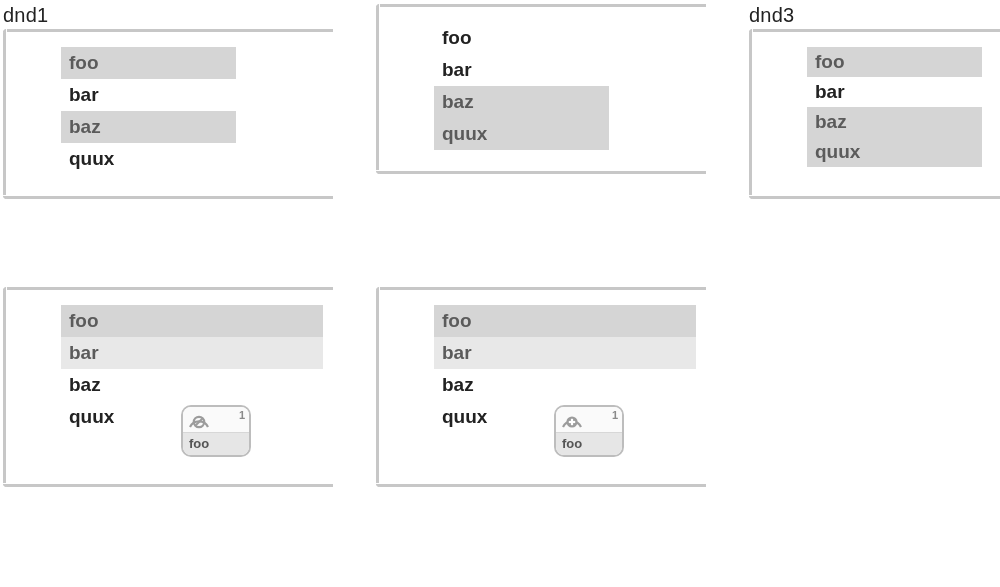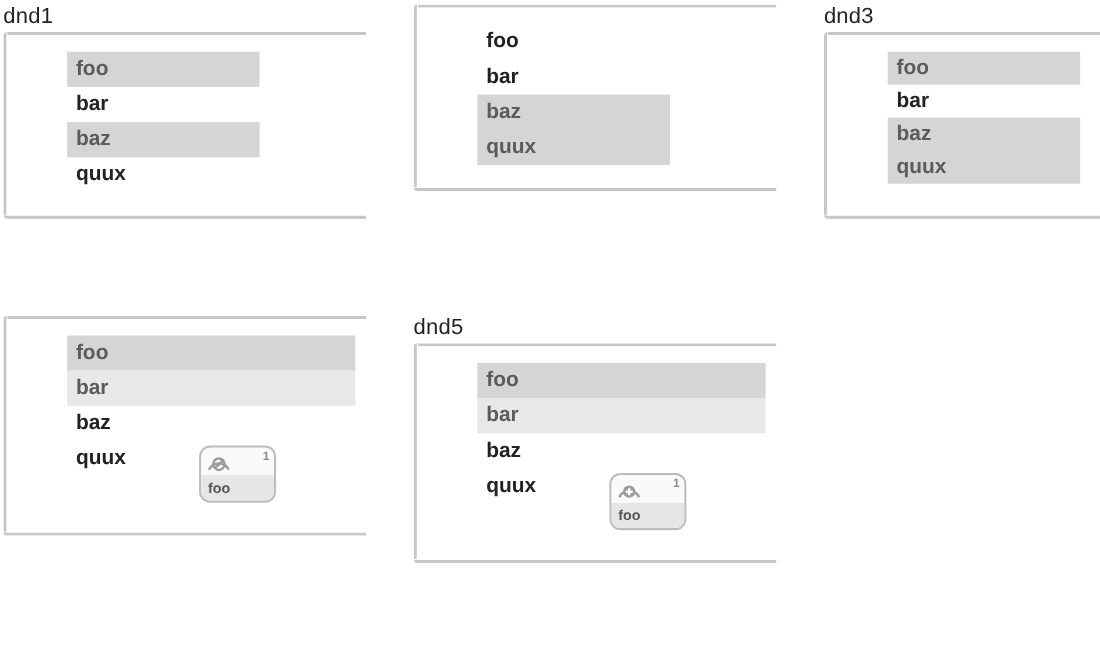--- a/index.html
+++ b/index.html
@@ -218,21 +218,20 @@
           </svg>
         </span>
         <span class="count">1</span>
       </div>
       <div class="db-bottom">foo</div>
     </div>
   </div>
 </div>
 
 <div class="cell p5">
-  <div class="cell-title">dnd5</div>
   <div class="panel">
     <span class="left-rule"></span>
     <div class="itemlist">
       <div class="item sel">foo</div>
       <div class="item sel-light">bar</div>
       <div class="item">baz</div>
       <div class="item">quux</div>
     </div>
 
     <div class="drag-badge" style="left:178px; top:118px;">

